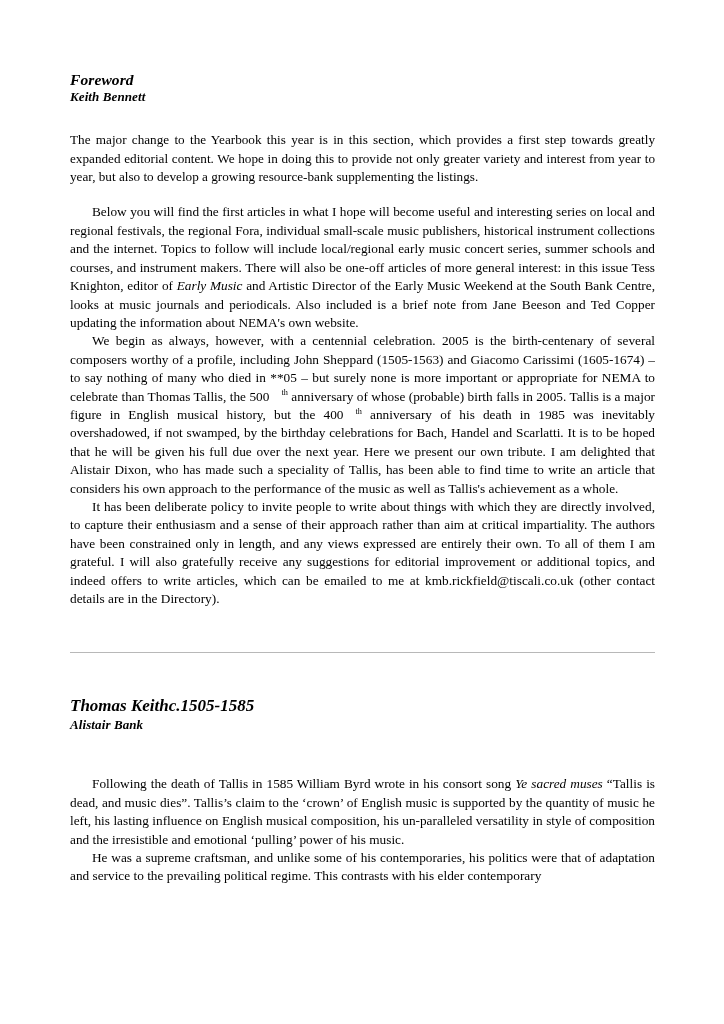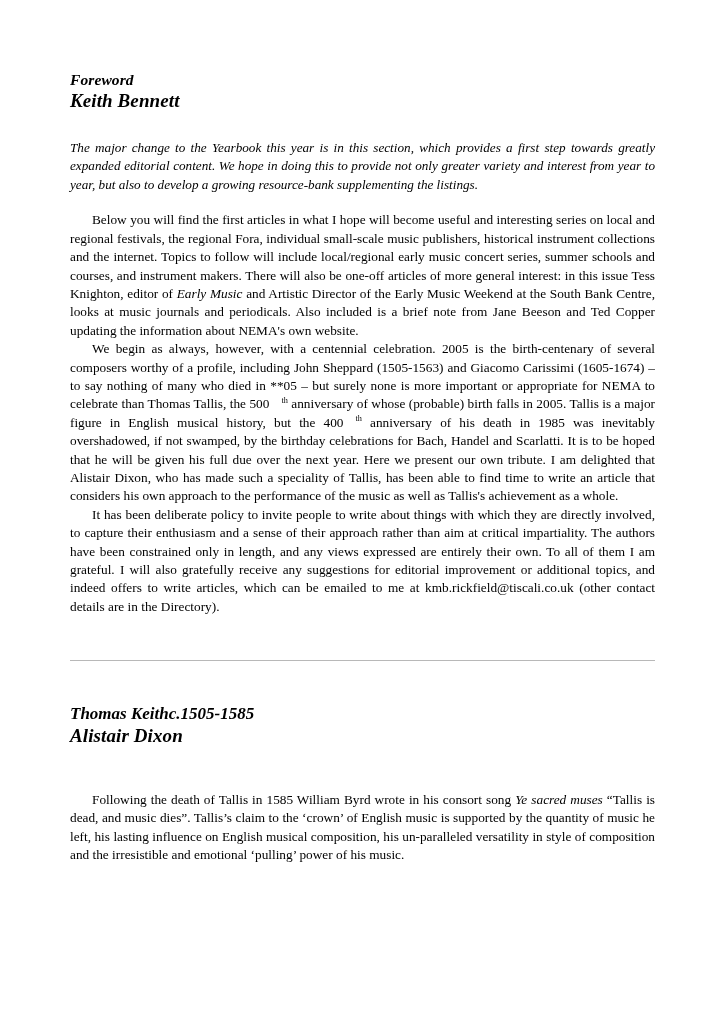--- a/index.html
+++ b/index.html
@@ -29,37 +29,36 @@
     margin: 0;
     font-weight: bold;
     font-style: italic;
     line-height: 1.30;
   }
   .head-title {
     font-size: 15.5px;
     letter-spacing: 0.1px;
   }
   .head-author {
-    font-size: 19px;
+    font-size: 13px;
     letter-spacing: 0.1px;
     margin-top: -1px;
   }
   .head-title-big {
     font-size: 17px;
   }
   .head-dates {
     font-size: 17px;
     font-weight: bold;
     font-style: italic;
     letter-spacing: 0;
   }
 
   
   .lead {
-    font-style: italic;
     font-size: 13.2px;
     line-height: 1.40;
     text-align: justify;
     margin: 0;
   }
 
   
   .body-para {
     font-size: 13.3px;
     line-height: 1.385;
@@ -121,25 +120,26 @@
   <div class="divider-wrap">
     <hr class="section-rule">
   </div>
 
   <div class="gap-rule-to-head"></div>
 
   <section>
 
     <h1 class="article-head head-title-big"><span>Thomas Keith</span><span class="head-dates">c.1505-1585</span></h1>
 
-    <h2 class="article-head head-author">Alistair Dixon</h2>
+    <h2 class="article-head head-author">Alistair Bank</h2>
 
     <div class="gap-head-to-lead"></div>
 
 
     <div class="gap-lead-to-body"></div>
 
     <p class="body-para">Following the death of Tallis in 1585 William Byrd wrote in his consort song <span class="it">Ye sacred muses</span> “Tallis is dead, and music dies”. Tallis’s claim to the ‘crown’ of English music is supported by the quantity of music he left, his lasting influence on English musical composition, his un-paralleled versatility in style of composition and the irresistible and emotional ‘pulling’ power of his music.</p>
 
 
+    <p class="body-para">He was a supreme craftsman, and unlike some of his contemporaries, his politics were that of adaptation and service to the prevailing political regime. This contrasts with his elder contemporary</p>
   </section>
 
 </div>
 
 </body></html>

